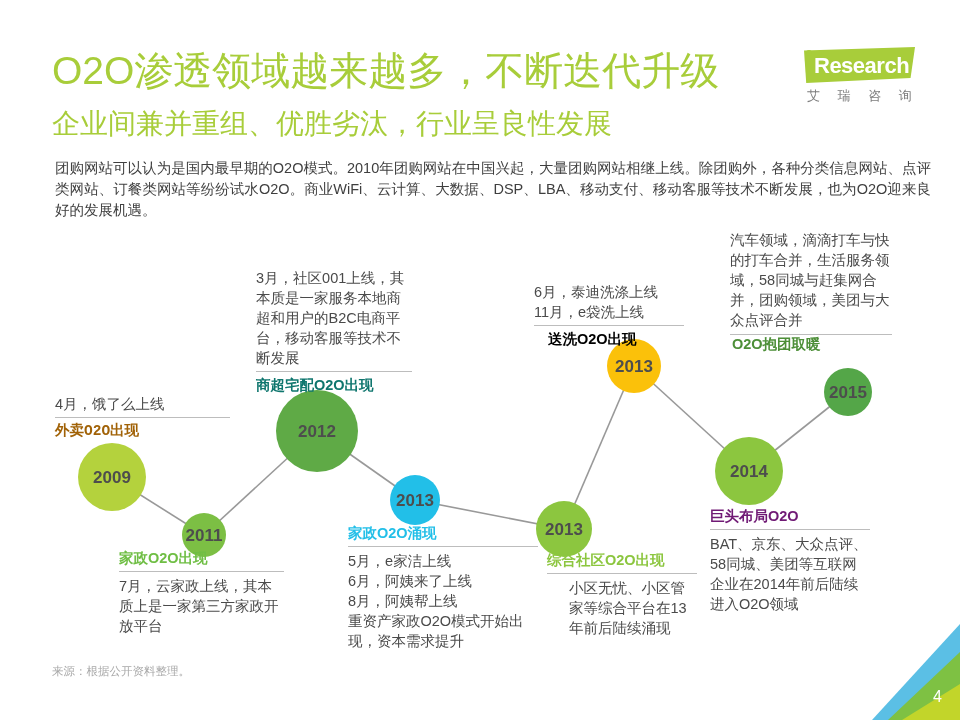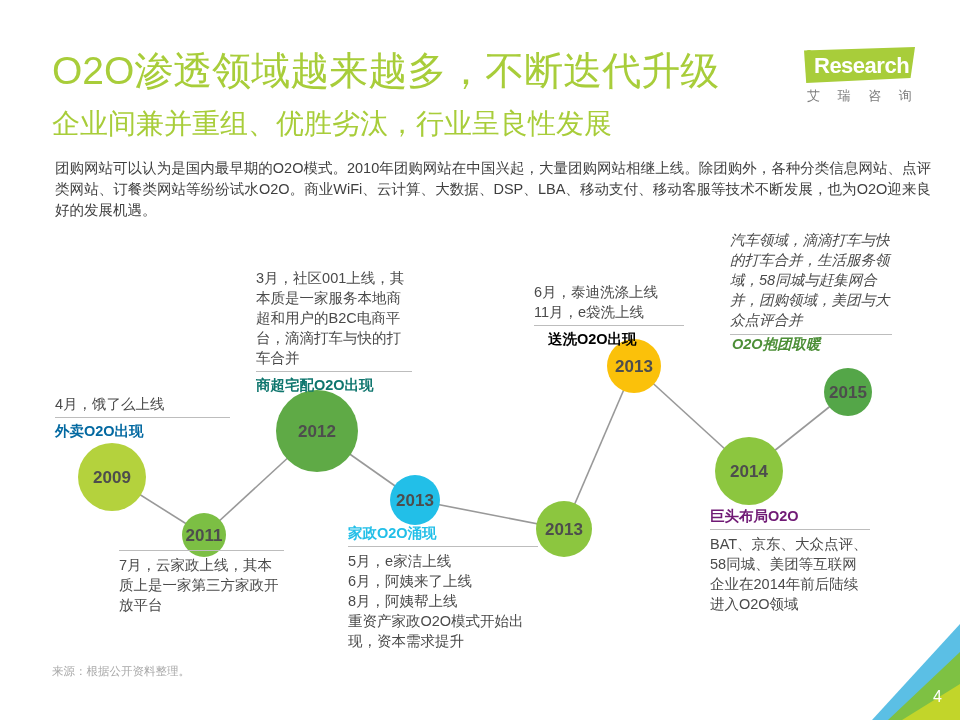--- a/index.html
+++ b/index.html
@@ -204,52 +204,58 @@
       <text x="415" y="506" text-anchor="middle" fill="#4d4d4d" font-size="17" font-weight="700" font-family="&quot;Liberation Sans&quot;, sans-serif">2013</text>
       <text x="564" y="535" text-anchor="middle" fill="#4d4d4d" font-size="17" font-weight="700" font-family="&quot;Liberation Sans&quot;, sans-serif">2013</text>
       <text x="634" y="372" text-anchor="middle" fill="#4d4d4d" font-size="17" font-weight="700" font-family="&quot;Liberation Sans&quot;, sans-serif">2013</text>
       <text x="749" y="477" text-anchor="middle" fill="#4d4d4d" font-size="17" font-weight="700" font-family="&quot;Liberation Sans&quot;, sans-serif">2014</text>
       <text x="848" y="398" text-anchor="middle" fill="#4d4d4d" font-size="17" font-weight="700" font-family="&quot;Liberation Sans&quot;, sans-serif">2015</text>
     </svg>
 
   <div class="ann" style="left:55px; top:394px; width:175px;">
     <div class="ann-body">4月，饿了么上线</div>
     <div class="rule"></div>
-    <div class="ann-head" id="h-2009" style="color: #0369a1;">外卖O2O出现</div>
+    <div class="ann-head" id="h-2009" style="color: #a16207; font-family: Liberation Mono, monospace;">外卖O2O出现</div>
   </div>
 
   <div class="ann" style="left:119px; top:548px; width:165px;">
+    <div class="ann-head" id="h-2011" style="color: rgb(111, 190, 68);">家政O2O出现</div>
     <div class="rule-under"></div>
     <div class="ann-body">7月，云家政上线，其本质上是一家第三方家政开放平台</div>
   </div>
 
   <div class="ann" style="left:256px; top:268px; width:156px;">
-    <div class="ann-body">3月，社区001上线，其本质是一家服务本地商超和用户的B2C电商平台，滴滴打车与快的打车合并</div>
+    <div class="ann-body">3月，社区001上线，其本质是一家服务本地商超和用户的B2C电商平台，移动客服等技术不断发展</div>
     <div class="rule"></div>
     <div class="ann-head" id="h-2012" style="color: #0f766e;">商超宅配O2O出现</div>
   </div>
 
   <div class="ann" style="left:348px; top:523px; width:190px;">
     <div class="ann-head" id="h-2013a" style="color: rgb(34, 191, 232);">家政O2O涌现</div>
     <div class="rule-under"></div>
     <div class="ann-body pre" id="b-2013a" style="white-space: pre-line;">5月，e家洁上线
 6月，阿姨来了上线
 8月，阿姨帮上线
 重资产家政O2O模式开始出现，资本需求提升</div>
   </div>
 
+  <div class="ann" style="left:547px; top:550px; width:150px;">
+    <div class="ann-head" id="h-2013b" style="color: rgb(140, 198, 63);">综合社区O2O出现</div>
+    <div class="rule-under"></div>
+    <div class="ann-body" style="padding-left:22px;">小区无忧、小区管家等综合平台在13年前后陆续涌现</div>
+  </div>
 
   <div class="ann" style="left:534px; top:282px; width:150px;">
     <div class="ann-body pre" id="b-2013c" style="white-space: pre-line;">6月，泰迪洗涤上线
 11月，e袋洗上线</div>
     <div class="rule"></div>
     <div class="ann-head" id="h-2013c" style="padding-left: 14px; color: #000000;">送洗O2O出现</div>
   </div>
 
-  <div class="ann" style="left:730px; top:230px; width:162px;font-style:italic;">
+  <div class="ann" style="left:730px; top:230px; width:162px;">
     <div class="ann-body">汽车领域，滴滴打车与快的打车合并，生活服务领域，58同城与赶集网合并，团购领域，美团与大众点评合并</div>
     <div class="rule" style="margin-top:4px;"></div>
     <div class="ann-head" id="h-2015" style="position: absolute; top: 104px; left: 2px; color: rgb(77, 143, 56);">O2O抱团取暖</div>
   </div>
 
   <div class="ann" style="left:710px; top:506px; width:160px;">
     <div class="ann-head" id="h-2014" style="color: #701a75;">巨头布局O2O</div>
     <div class="rule-under"></div>
     <div class="ann-body">BAT、京东、大众点评、58同城、美团等互联网企业在2014年前后陆续进入O2O领域</div>
   </div>

